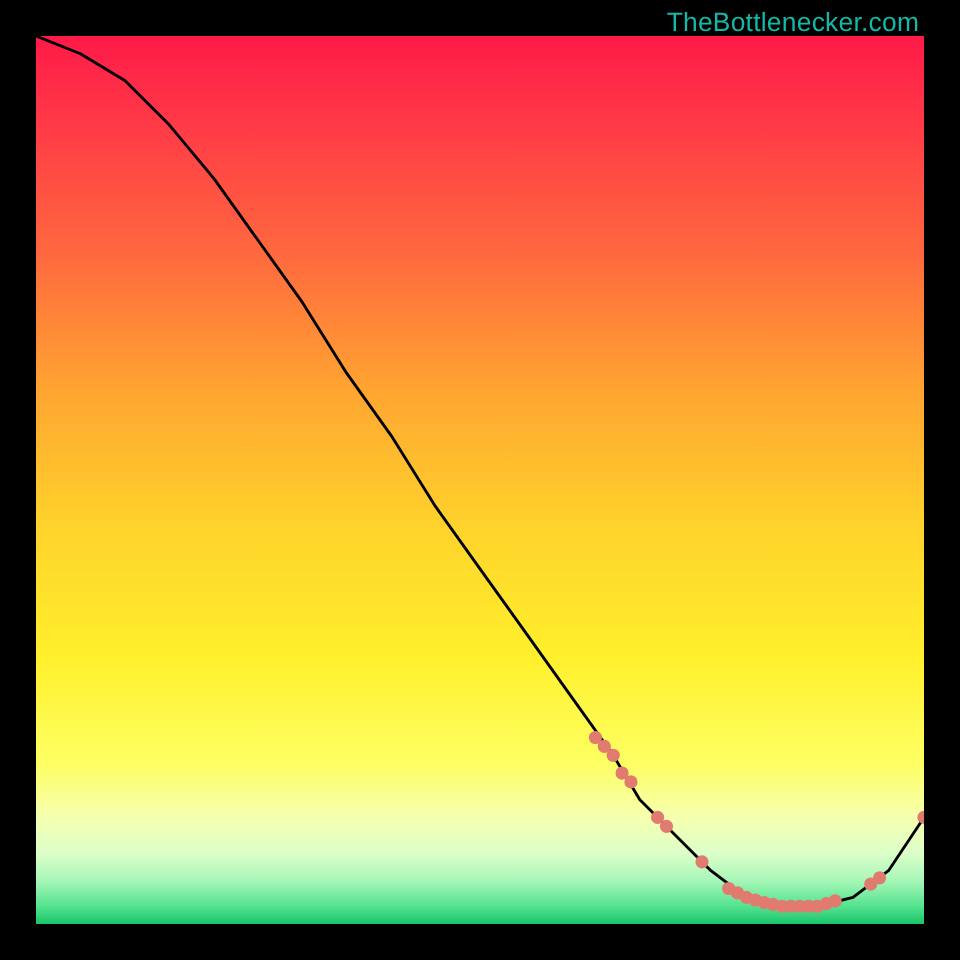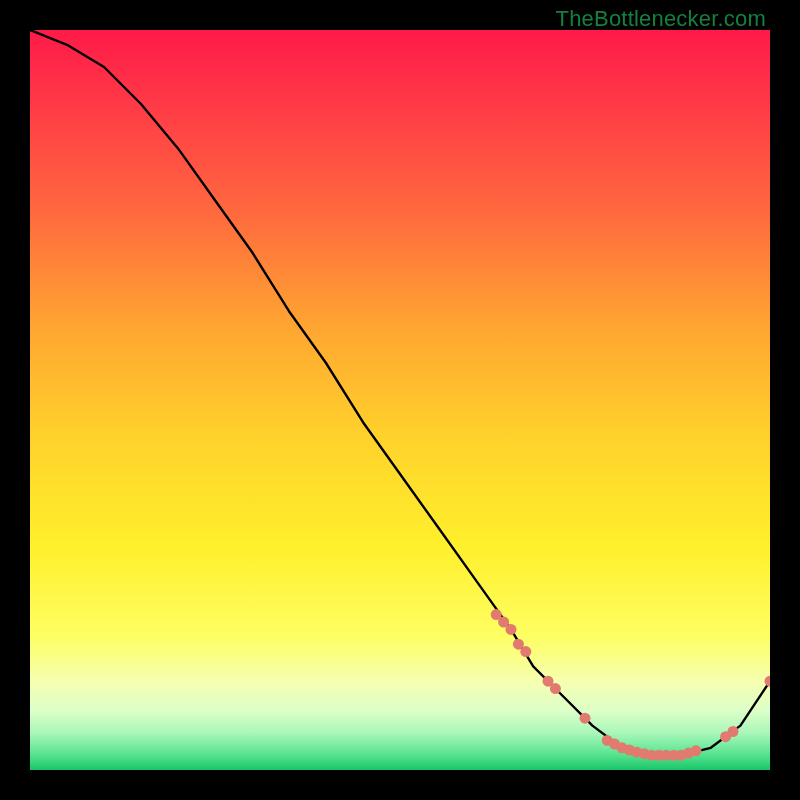--- a/index.html
+++ b/index.html
@@ -33,21 +33,21 @@
       #f6ffb0 88%,
       #dcffc8 92%,
       #a9f7b9 95%,
       #55e28f 98%,
       #18c56a 100%);
   }
   .attribution {
     position: absolute;
     top: 6px;
     right: 34px;
-    color: #15803d;
+    color: #14b8a6;
     font-size: 22px;
     font-weight: 500;
     letter-spacing: 0.2px;
     user-select: none;
   }
   svg.curve {
     position: absolute;
     left: 0;
     top: 0;
     width: 740px;

